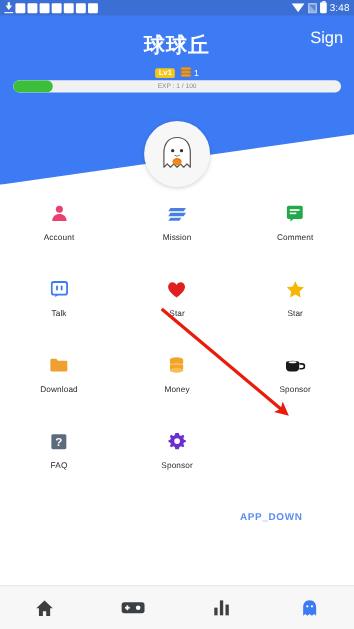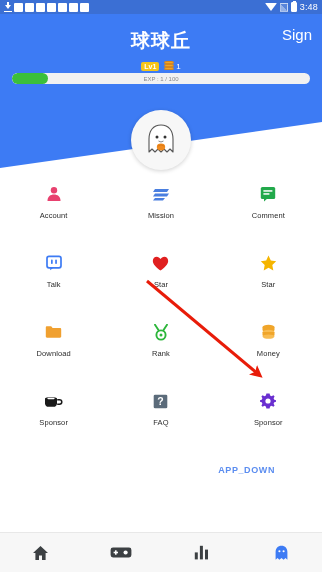--- a/index.html
+++ b/index.html
@@ -314,30 +314,20 @@
 
     <div class="cell">
       <span class="cell-icon">
         <svg width="17" height="14" viewBox="0 0 17 14">
           <path d="M0.8 2.4 C0.8 1.7 1.3 1.2 2 1.2 L6.2 1.2 L7.6 3 L15 3 C15.7 3 16.2 3.5 16.2 4.2 L16.2 11.6 C16.2 12.3 15.7 12.8 15 12.8 L2 12.8 C1.3 12.8 0.8 12.3 0.8 11.6 Z" fill="#f0a030"></path>
         </svg>
       </span>
       <span class="cell-label">Download</span>
     </div>
 
-    <div class="cell">
-      <span class="cell-icon">
-        <svg width="16" height="17" viewBox="0 0 16 17">
-          <path d="M2 0.8 L5.6 6.2 M14 0.8 L10.4 6.2" stroke="#2cb63a" stroke-width="1.9" fill="none" stroke-linecap="round"></path>
-          <circle cx="8" cy="11" r="4.6" fill="none" stroke="#2cb63a" stroke-width="1.9"></circle>
-          <circle cx="8" cy="11" r="1.5" fill="#2cb63a"></circle>
-        </svg>
-      </span>
-      <span class="cell-label">Rank</span>
-    </div>
 
     <div class="cell">
       <span class="cell-icon">
         <svg width="17" height="16" viewBox="0 0 17 16">
           <ellipse cx="8.5" cy="3" rx="6" ry="2.2" fill="#f0a52a"></ellipse>
           <path d="M2.5 3 L2.5 6 C2.5 7.2 5.2 8.2 8.5 8.2 C11.8 8.2 14.5 7.2 14.5 6 L14.5 3 Z" fill="#f0a52a"></path>
           <ellipse cx="8.5" cy="8" rx="6" ry="2.2" fill="#f8bc52"></ellipse>
           <path d="M2.5 8 L2.5 11 C2.5 12.2 5.2 13.2 8.5 13.2 C11.8 13.2 14.5 12.2 14.5 11 L14.5 8 Z" fill="#f0a52a"></path>
           <ellipse cx="8.5" cy="12.6" rx="6" ry="2.2" fill="#f8bc52"></ellipse>
         </svg>

